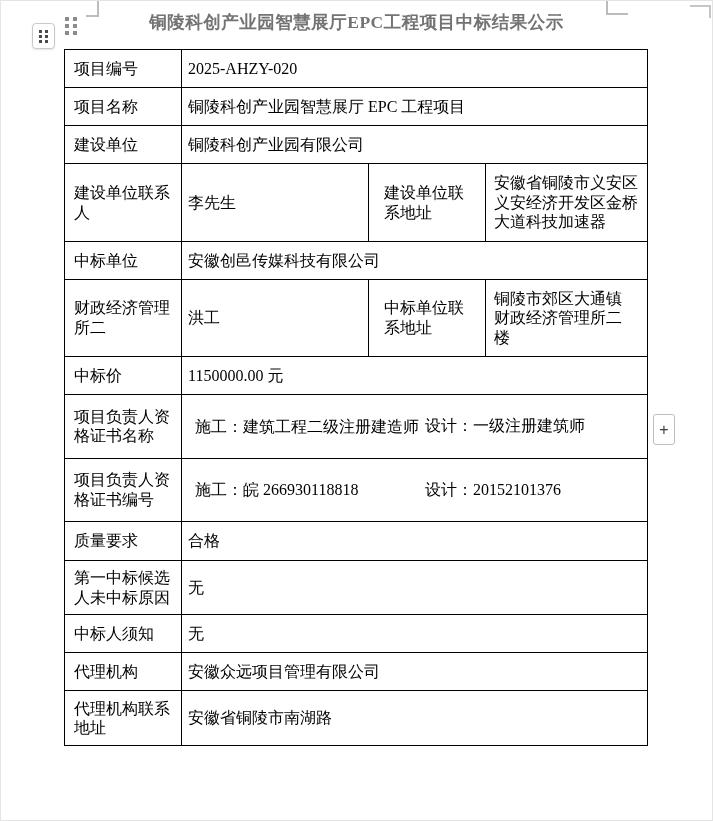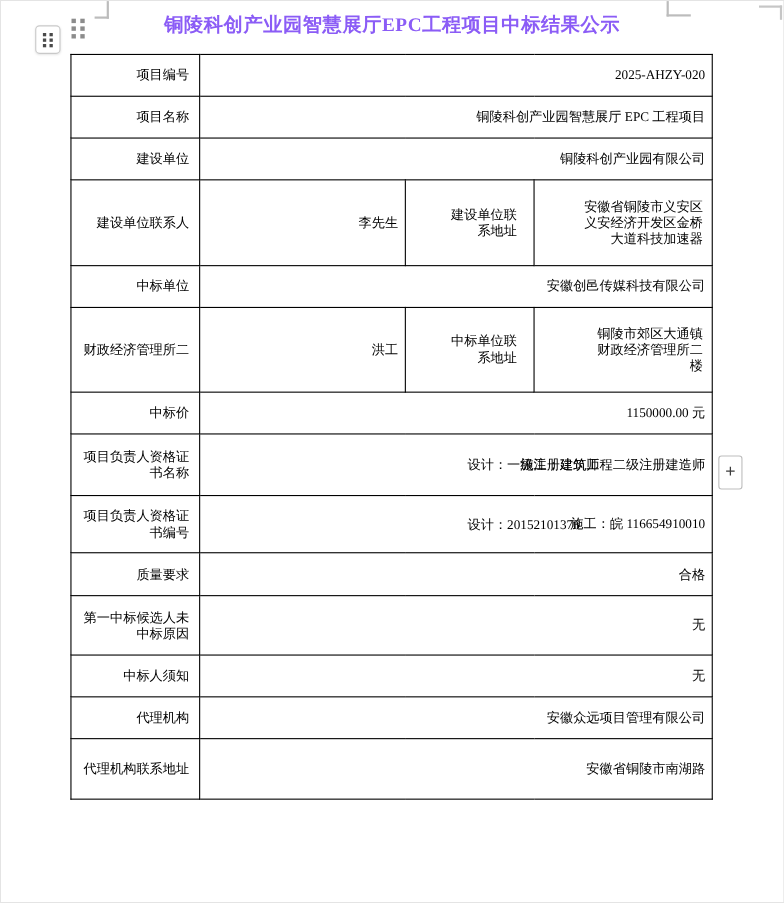--- a/index.html
+++ b/index.html
@@ -11,21 +11,21 @@
     color:#000;
     overflow:hidden;
     border:1px solid #e4e4e4;
   }
   .page { position:absolute; inset:0; background:#fff; }
 
   
   .doc-title {
     position:absolute; top:9px; left:0; width:100%;
     text-align:center; font-weight:bold; font-size:17.5px;
-    letter-spacing:0.5px; color:#8b5cf6;
+    letter-spacing:0.5px; color:#737373;
   }
 
   
   .mark { position:absolute; }
   .mark-left  { left:85px;  top:0; width:13px; height:16px; border-right:2px solid #bcbcbc; border-bottom:2px solid #bcbcbc; }
   .mark-mid   { left:605px; top:0; width:22px; height:14px; border-left:2px solid #bcbcbc; border-bottom:2px solid #bcbcbc; }
   .mark-right { left:689px; top:4px; width:21px; height:13px; border-right:2px solid #c6c6c6; border-top:2px solid #c6c6c6; }
 
   
   .handle-btn {
@@ -49,22 +49,22 @@
     font-family:"Liberation Sans",sans-serif;
   }
 
   
   table.doc {
     position:absolute; left:63px; top:48px;
     width:583px; border-collapse:collapse; table-layout:fixed;
   }
   table.doc td {
     border:1.6px solid #000;
-    font-size:12px; line-height:1.22;
-    vertical-align:middle; text-align:right;
+    font-size:16px; line-height:1.22;
+    vertical-align:middle; text-align:left;
     white-space:pre-line;
     overflow:hidden;
   }
   td.lbl  { padding:2px 9px; }
   td.lbl2 { padding:2px 15px; }
   td.val  { padding:2px 6px; }
   td.val2 { padding:2px 8px; }
   td.dual { text-align:left; padding-left:13px; position:relative; }
   td.dual .dright { position:absolute; left:243px; top:50%; transform:translateY(-50%); white-space:nowrap; }
 </style>
@@ -153,21 +153,21 @@
       <tr style="height:56px">
         <td class="lbl">项目负责人资格证书名称</td>
         <td class="val dual" colspan="3">
           <span class="dleft">施工：建筑工程二级注册建造师</span>
           <span class="dright">设计：一级注册建筑师</span>
         </td>
       </tr>
       <tr style="height:52px">
         <td class="lbl">项目负责人资格证书编号</td>
         <td class="val dual" colspan="3">
-          <span class="dleft">施工：皖 116654910010</span>
+          <span class="dleft">施工：皖 266930118818</span>
           <span class="dright">设计：20152101376</span>
         </td>
       </tr>
       <tr style="height:39px">
         <td class="lbl">质量要求</td>
         <td class="val" colspan="3">合格</td>
       </tr>
       <tr style="height:54px">
         <td class="lbl">第一中标候选人未中标原因</td>
         <td class="val" colspan="3">无</td>

